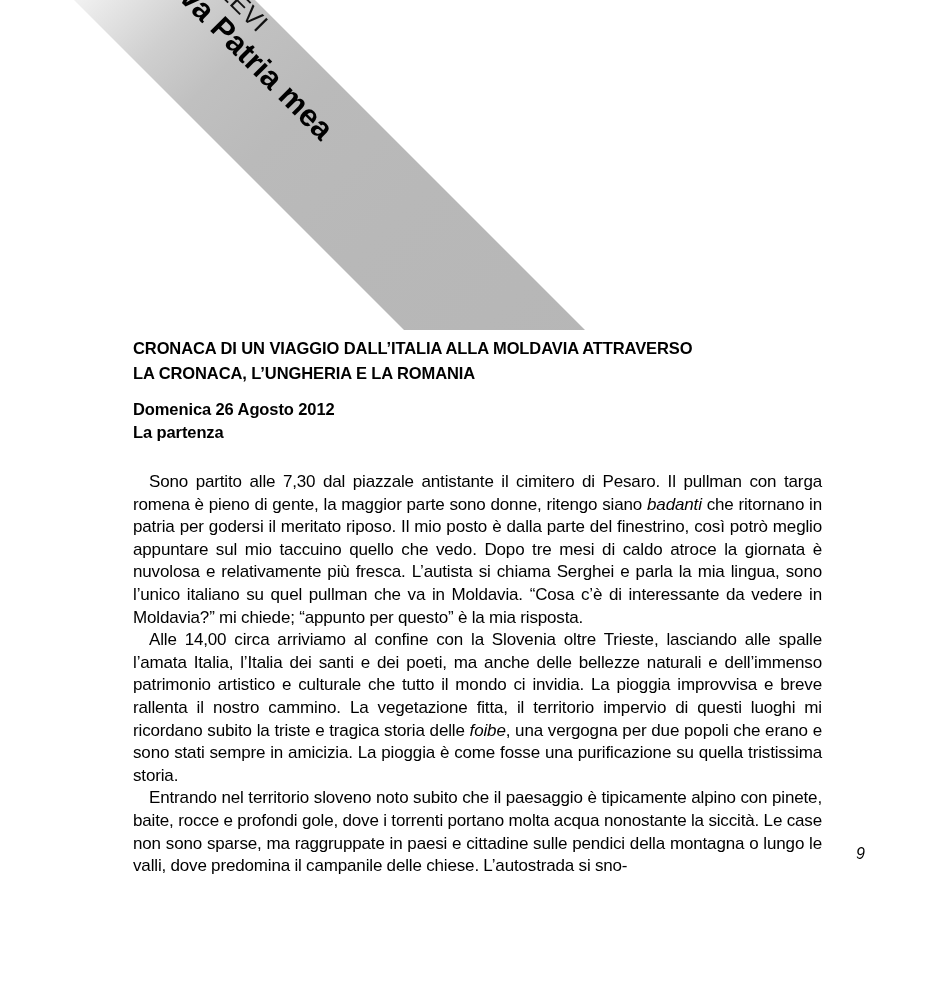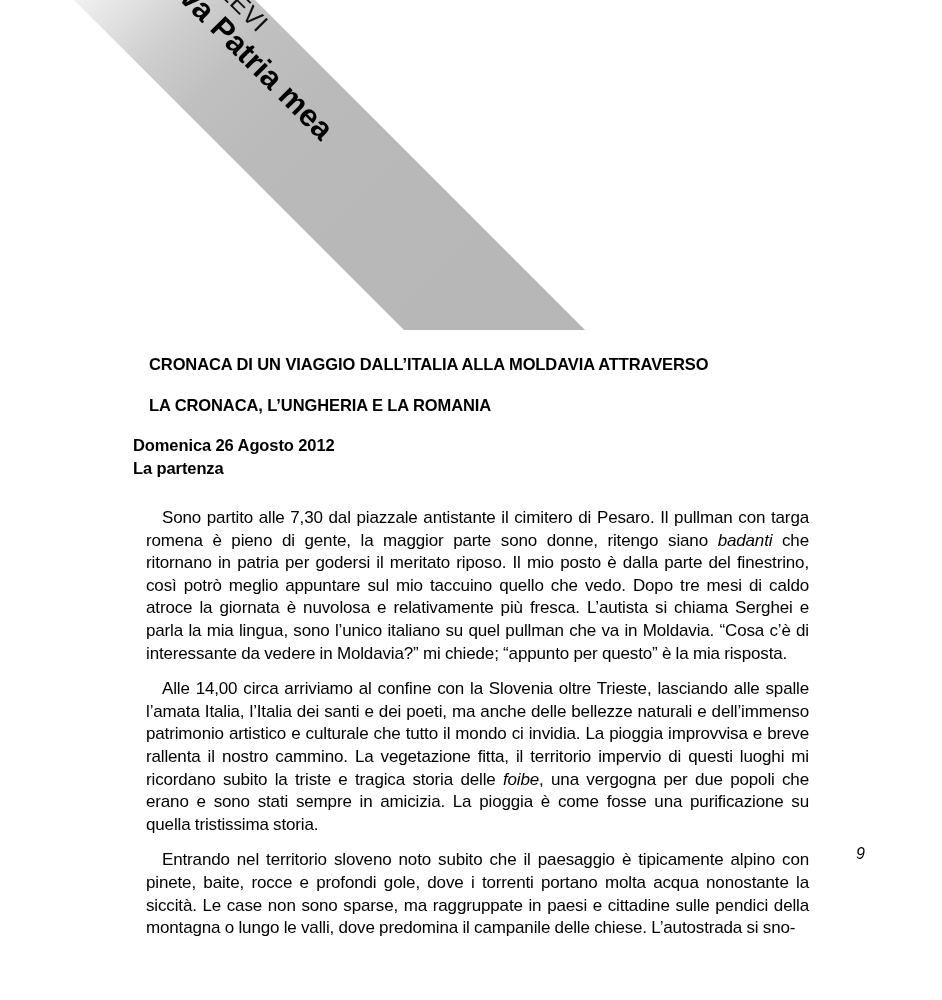--- a/index.html
+++ b/index.html
@@ -75,21 +75,21 @@
     left: 133px;
     top: 336px;
     width: 689px;
   }
 
   .chapter-title {
     font-size: 16.5px;
     font-weight: 700;
     line-height: 25px;
     letter-spacing: -0.1px;
-    margin: 16px;
+    margin: 0;
   }
   .section-block {
     margin-top: 12px;
   }
   .section-line {
     font-size: 16.5px;
     font-weight: 700;
     line-height: 23px;
     letter-spacing: -0.1px;
     margin: 0;
@@ -97,21 +97,21 @@
 
   #paragraphs {
     margin-top: 27px;
   }
   .para {
     font-size: 17px;
     line-height: 22.6px;
     text-align: justify;
     text-align-last: left;
     text-indent: 16px;
-    margin: 13px;
+    margin: 0;
     letter-spacing: -0.15px;
     word-spacing: -0.2px;
     hyphens: none;
   }
   .para i { font-style: italic; }
 
   
   #page-number {
     position: absolute;
     left: 856px;

